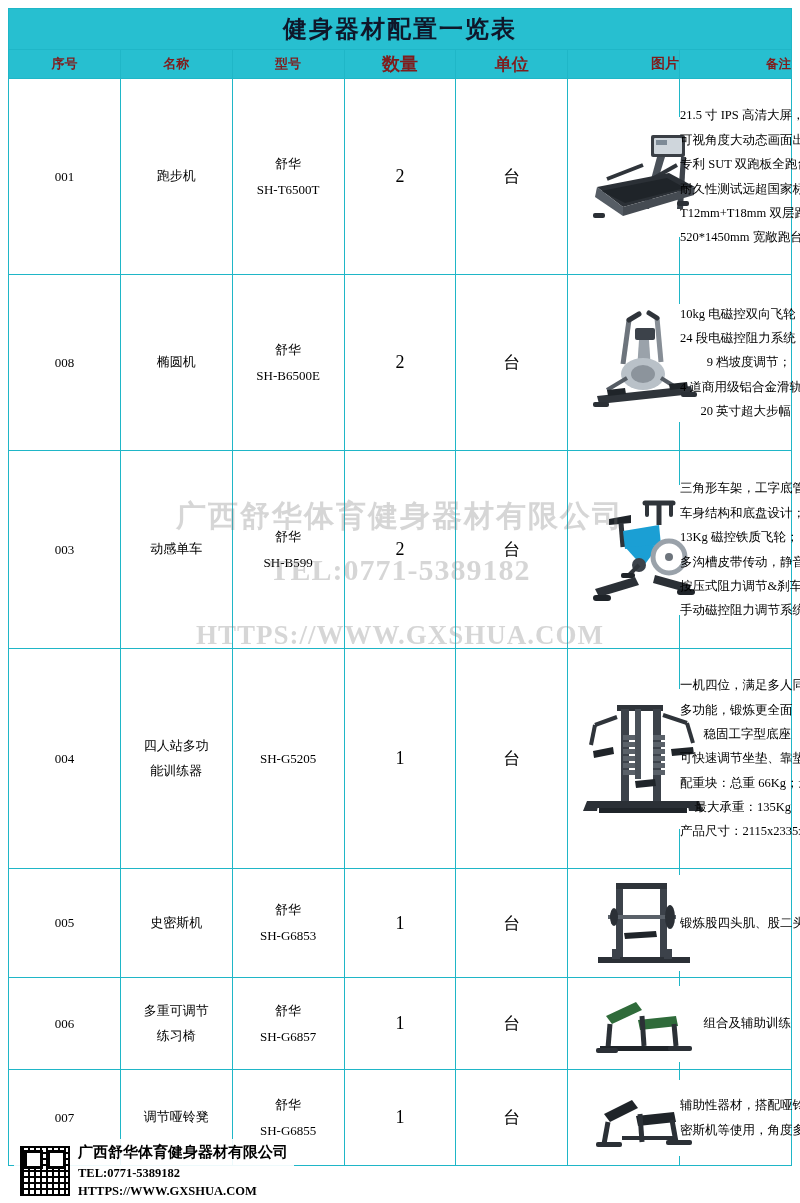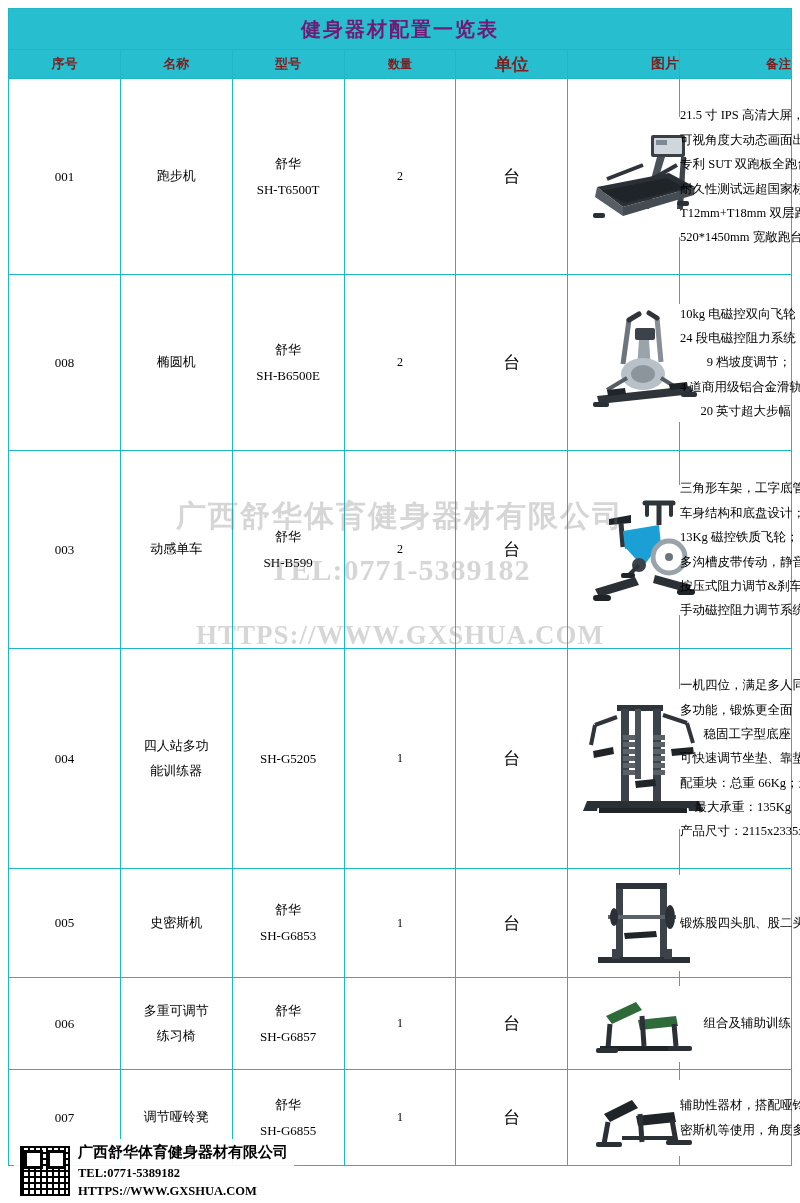--- a/index.html
+++ b/index.html
@@ -19,42 +19,42 @@
     table-layout:fixed;
   }
   table.sheet td, table.sheet th{
     border:1px solid #1fb6c7;
     padding:0;
     vertical-align:middle;
   }
 
   .title-cell{
     background:#27bfd0;
-    color:#701a75;
-    font-size:20px;
+    color:#0f172a;
+    font-size:24px;
     font-weight:bold;
     text-align:center;
     height:40px;
     letter-spacing:2px;
     font-family:"Liberation Sans","DejaVu Sans",sans-serif;
   }
   .hdr-cell{
     background:#27bfd0;
     color:#7f1d1d;
     font-size:14px;
     font-weight:bold;
     text-align:center;
     height:28px;
     font-family:"Liberation Sans","DejaVu Sans",sans-serif;
   }
 
   .c-no{width:55px;text-align:center;font-size:13px;}
   .c-name{width:90px;text-align:center;font-size:13px;line-height:1.9;}
   .c-model{width:96px;text-align:center;font-size:13px;line-height:2.0;}
-  .c-qty{width:50px;text-align:center;font-size:12px;}
+  .c-qty{width:50px;text-align:center;font-size:18px;}
   .c-unit{width:46px;text-align:center;font-size:17px;}
   .c-img{width:160px;text-align:right;}
   .c-remark{font-size:12.5px;line-height:1.95;padding:8px 10px;text-align:right;}
 
   .c-remark div{white-space:nowrap;}
 
   .imgbox{
     width:150px;height:100%;
     margin:0 auto;
     display:flex;align-items:center;justify-content:center;

